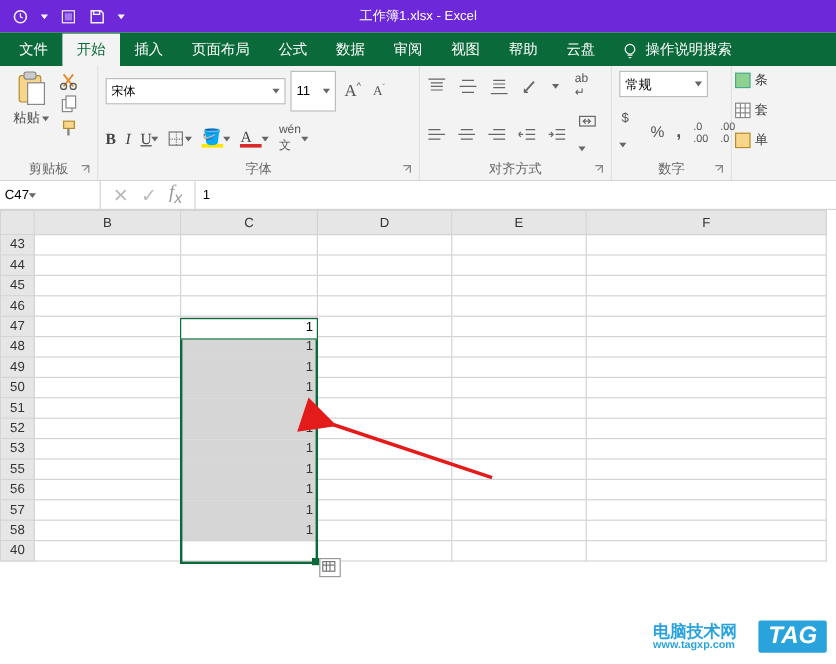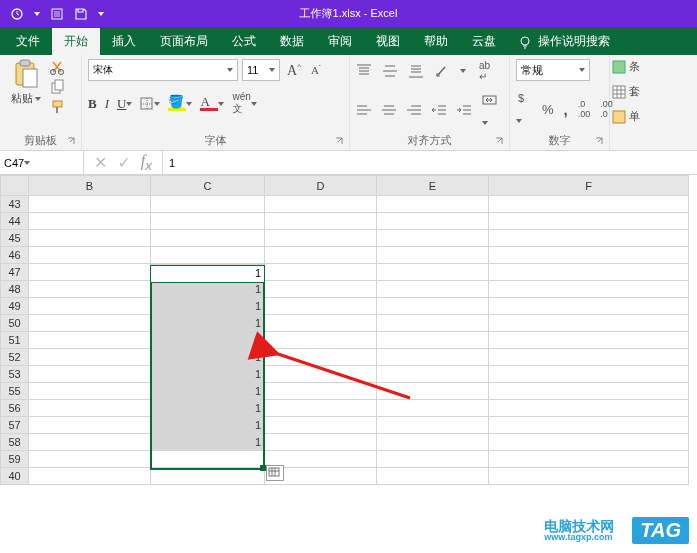--- a/index.html
+++ b/index.html
@@ -21,21 +21,21 @@
 .clipb .top{display:flex;gap:4px;align-items:flex-start;text-align:center;}
 .paste-btn{display:flex;flex-direction:column;align-items:center;width:40px;}
 .paste-btn .bigico{width:28px;height:30px;}
 .paste-btn .lbl{font-size:11px;color:#444;margin-top:2px;display:flex;align-items:center;gap:2px;}
 .mini-stack{display:flex;flex-direction:column;gap:4px;}
 .mini-stack svg{width:16px;height:16px;}
 .font-grp{width:268px;}
 .font-row1{display:flex;gap:4px;align-items:center;}
 .combo{display:flex;align-items:center;border:1px solid #bdbdbd;background:#fff;height:22px;}
 .font-name{width:150px;padding:0 4px;font-size:10px;display:flex;align-items:center;justify-content:space-between;}
-.font-size{width:38px;padding:4px 4px;font-size:11px;display:flex;align-items:center;justify-content:space-between;}
+.font-size{width:38px;padding:16px 4px;font-size:11px;display:flex;align-items:center;justify-content:space-between;}
 .font-row1 .Aup,.font-row1 .Adown{font-family:"Times New Roman",serif;font-size:14px;color:#555;padding:0 3px;}
 .font-row1 .Adown{font-size:11px;}
 .font-row2{display:flex;gap:8px;align-items:center;margin-top:10px;}
 .font-row2 .b{font-weight:bold;font-family:"Times New Roman";}
 .font-row2 .i{font-style:italic;font-family:"Times New Roman";}
 .font-row2 .u{text-decoration:underline;font-family:"Times New Roman";}
 .font-row2 span{font-size:13px;color:#444;display:inline-flex;align-items:center;}
 .font-row2 svg{width:14px;height:14px;}
 .colorbox{width:18px;height:14px;border-bottom:3px solid;display:inline-block;text-align:center;font-size:10px;font-family:"Times New Roman";}
 .align-grp{width:160px;}
@@ -440,28 +440,20 @@
         </tr>
         <tr>
           <th class="sel-row">58</th>
           <td></td>
           <td class="sel">1</td>
           <td></td>
           <td></td>
           <td></td>
         </tr>
         <tr>
-          <th>59</th>
-          <td></td>
-          <td></td>
-          <td></td>
-          <td></td>
-          <td></td>
-        </tr>
-        <tr>
           <th>40</th>
           <td></td>
           <td></td>
           <td></td>
           <td></td>
           <td></td>
         </tr>
       </tbody>
 </table>
 

